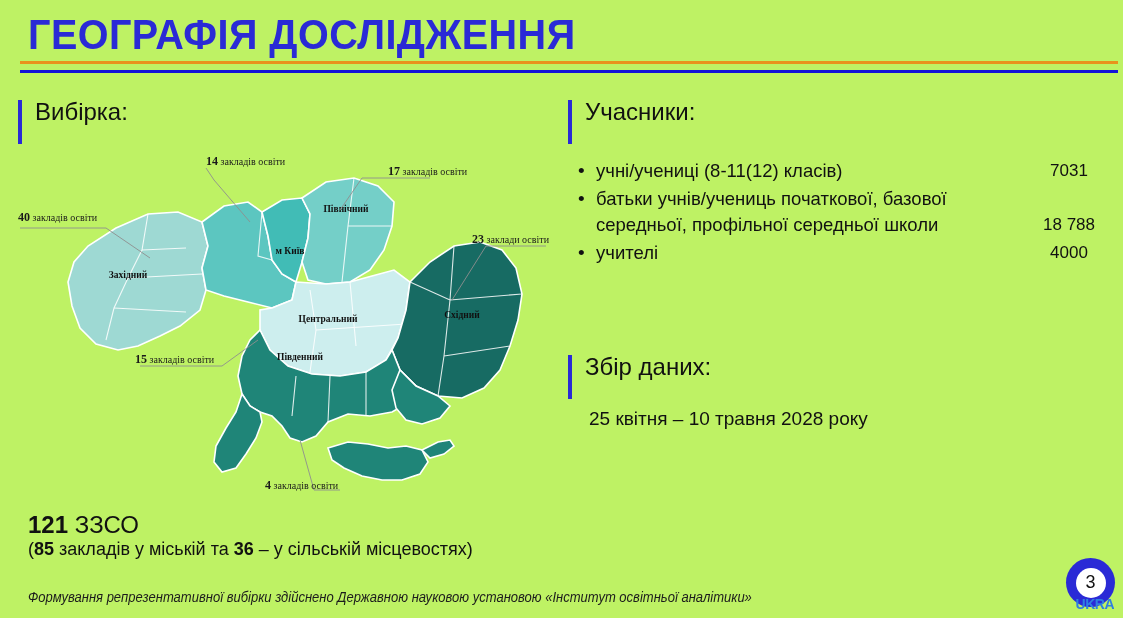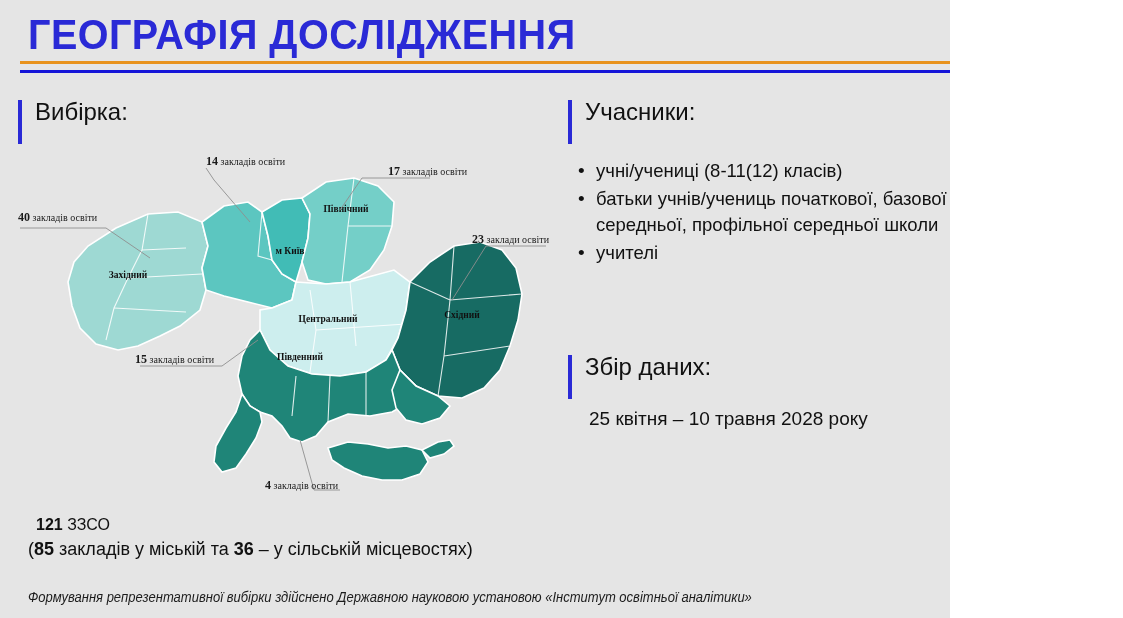--- a/index.html
+++ b/index.html
@@ -6,23 +6,23 @@
     margin: 0;
     padding: 0;
     background: #ffffff;
   }
   body {
     font-family: "Liberation Sans", sans-serif;
     -webkit-font-smoothing: antialiased;
   }
   #slide {
     position: relative;
-    width: 950px;
+    width: 1123px;
     height: 618px;
-    background: #e5e5e5;
+    background: #bef264;
     overflow: hidden;
   }
 
   
   .slide-title {
     position: absolute;
     left: 28px;
     top: 10px;
     font-family: "Liberation Sans Narrow", "Liberation Sans", sans-serif;
     font-weight: bold;
@@ -124,23 +124,22 @@
   }
 
   
   .summary {
     position: absolute;
     left: 28px;
     top: 512px;
     color: #111;
   }
   .summary-main {
-    font-size: 16px;
+    font-size: 24px;
     line-height: 25px;
-    margin-left: 8px;
   }
   .summary-main b { font-weight: bold; }
   .summary-sub {
     font-size: 18px;
     line-height: 24px;
   }
   .summary-sub b { font-weight: bold; text-align: center; }
 
   
   .footnote {

